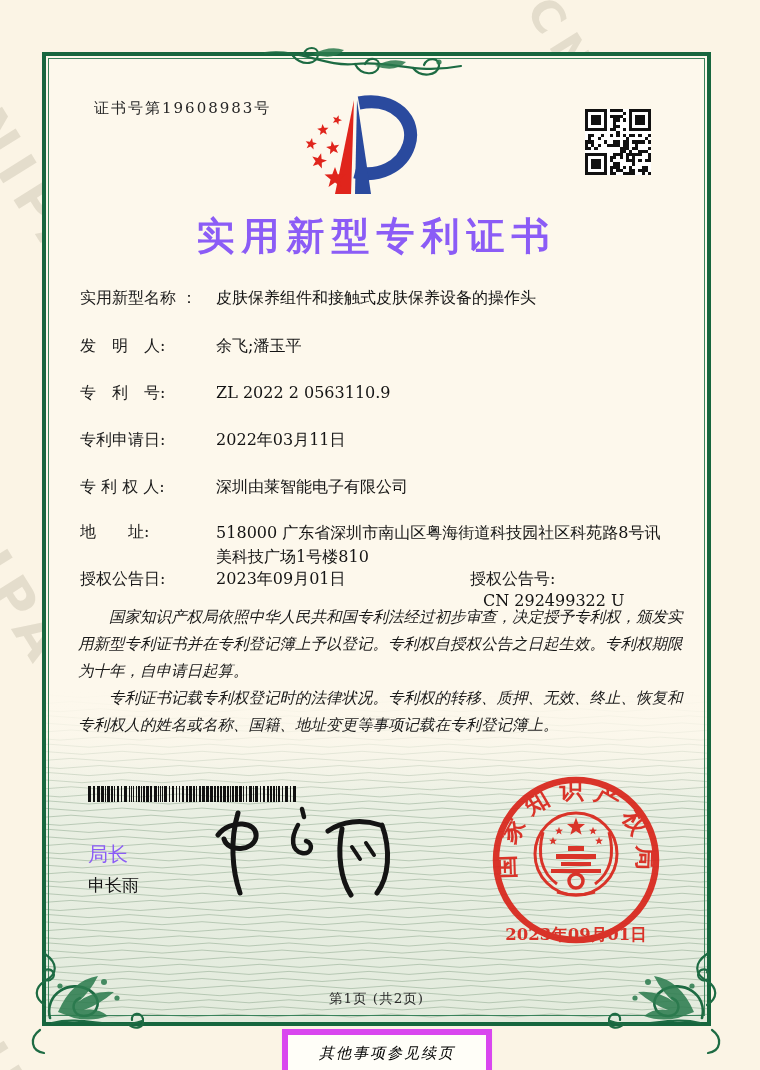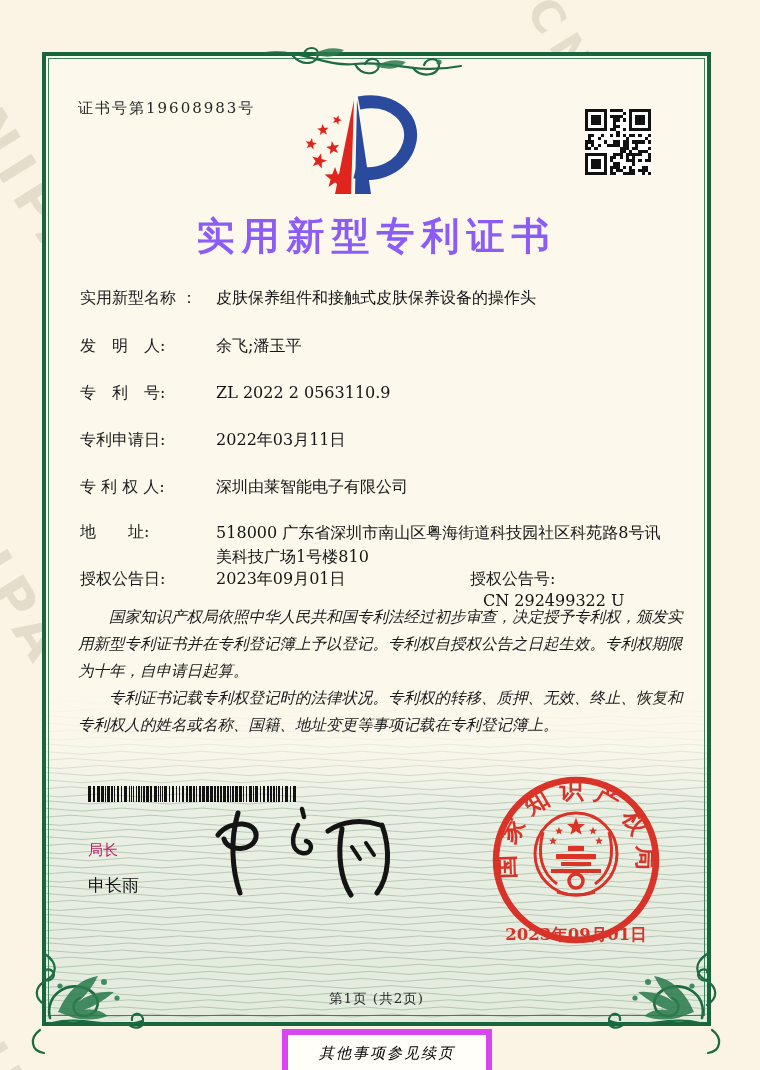--- a/index.html
+++ b/index.html
@@ -10,36 +10,36 @@
       white-space:nowrap;pointer-events:none;}
   .bg-fill{position:absolute;left:46px;top:56px;width:661px;height:966px;background:#fdf8ec;}
   .wave-panel{position:absolute;left:46px;top:690px;width:661px;height:332px;
       background:linear-gradient(180deg,rgba(233,240,228,0) 0%,rgba(231,238,226,.85) 30%,#e6ede0 70%,#e3ebdd 100%);}
   .wave-panel svg{position:absolute;left:0;top:0;}
   .wave-fade{position:absolute;left:0;top:0;width:100%;height:115px;
       background:linear-gradient(180deg,#fdf8ec 0%,rgba(253,248,236,.8) 40%,rgba(253,248,236,0) 100%);}
   .frame-outer{position:absolute;left:42px;top:52px;width:661px;height:966px;border:4px solid #17663e;}
   .frame-inner{position:absolute;left:48px;top:58px;width:655px;height:956px;border:1px solid #3a835b;}
   .flourish{position:absolute;}
-  .cert-no{position:absolute;left:78px;top:99px;font-size:15px;letter-spacing:2px;color:#262626;}
+  .cert-no{position:absolute;left:94px;top:99px;font-size:15px;letter-spacing:2px;color:#262626;}
   .logo{position:absolute;left:283px;top:94px;}
   .qr{position:absolute;left:585px;top:109px;}
   .title{position:absolute;left:42px;top:211px;width:669px;text-align:center;
          font-size:38px;font-weight:bold;letter-spacing:7px;color:#8b5cf6;}
   .row{position:absolute;left:80px;width:620px;font-size:16px;line-height:22px;}
   .flabel{display:inline-block;min-width:118px;vertical-align:top;color:#1b1b1b;}
   .fvalue{display:inline-block;vertical-align:top;color:#141414;margin-left:13px;}
   .fvalue.wrap{width:448px;line-height:24px;}
   .pair2{position:absolute;left:390px;top:0;}
   .body-text{position:absolute;left:78px;top:604px;width:606px;font-size:15.5px;line-height:27px;
              font-style:italic;color:#191919;}
   .body-text p{margin:0;text-indent:2em;}
   .barcode{position:absolute;left:88px;top:786px;}
   .director-title{position:absolute;left:88px;top:841px;font-family:Liberation Serif, serif;
-                  font-size:15px;font-weight:500;color:#be185d;}
+                  font-size:20px;font-weight:500;color:#8b5cf6;}
   .director-name{position:absolute;left:88px;top:874px;font-family:"DejaVu Sans","Liberation Sans",sans-serif;
                  font-size:17px;font-weight:500;color:#161616;}
   .sign{position:absolute;left:190px;top:795px;}
   .seal{position:absolute;left:487px;top:770px;opacity:.93;}
   .page-info{position:absolute;left:42px;top:990px;width:669px;text-align:center;font-size:13.5px;color:#2a2a2a;letter-spacing:1px;}
   .note-box{position:absolute;left:282px;top:1029px;width:198px;height:37px;background:#fffef8;
             border:6px solid #d946ef;box-shadow:0 1px 2px rgba(0,0,0,.06);
             text-align:center;line-height:37px;font-size:15px;font-style:italic;letter-spacing:2px;color:#000000;}
 </style>
 </head>

